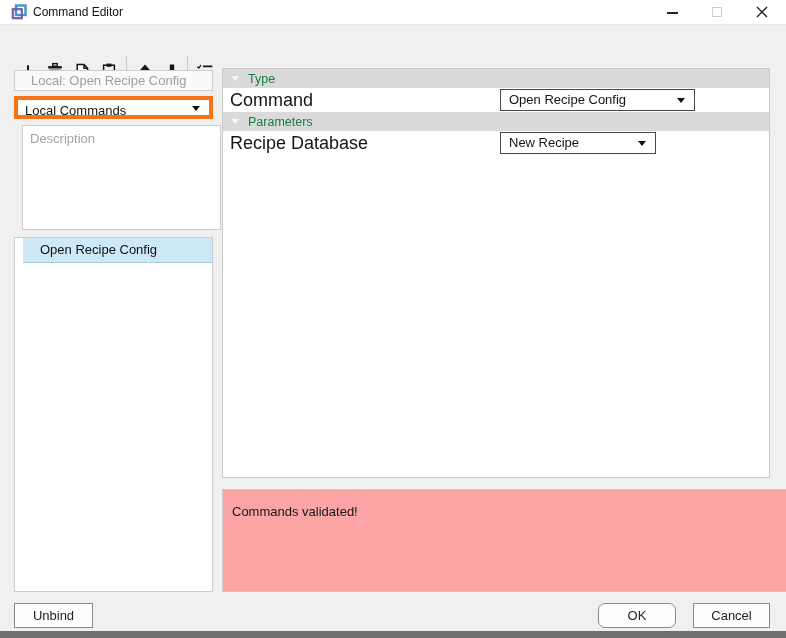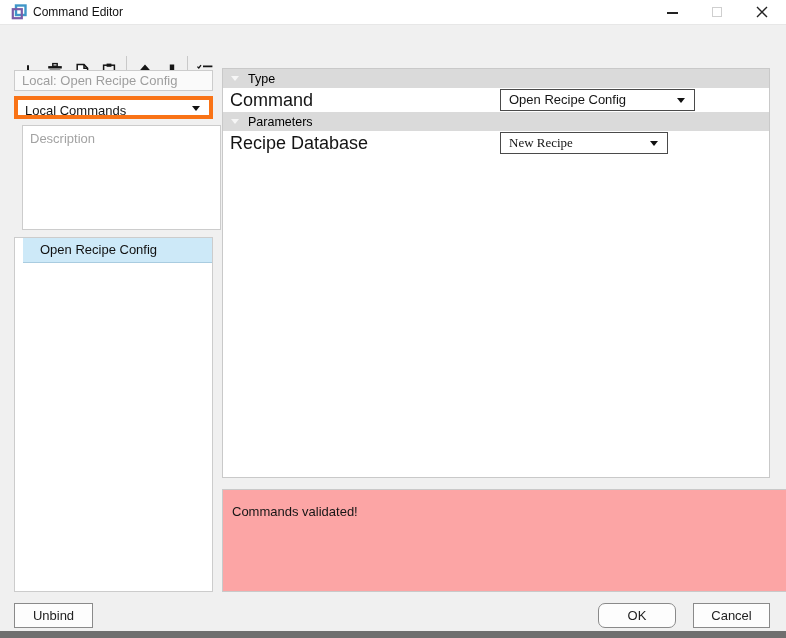--- a/index.html
+++ b/index.html
@@ -17,45 +17,45 @@
   .win-btn svg { position:absolute; left:9px; top:6px; }
 
   
   .toolbar { position:absolute; left:0; top:25px; width:786px; height:40px; background:#f0f0f0; }
   .tool-btn { position:absolute; top:34px; width:26px; height:26px; background:transparent; border:none; padding:3px; cursor:default; }
   .tool-sep { position:absolute; top:31px; width:1px; height:30px; background:#c9c9c9; }
 
   
   .lp { position:absolute; left:14px; width:199px;padding-left:8px; }
   .bound-field { top:70px; height:21px; background:#fafafa; border:1px solid #cccccc; color:#9e9e9e;
-                 font-size:13px; line-height:19px; padding-left:7px; overflow:hidden; white-space:nowrap; }
+                 font-size:13px; line-height:19px; padding-left:16px; overflow:hidden; white-space:nowrap; }
   .scope-dd { top:96px; height:23px; background:#ffffff; border:4px solid #f97316; color:#141414;
               font-size:13px; line-height:21px; padding-left:7px; cursor:default; }
   .caret { position:absolute; right:9px; top:50%; margin-top:-2px; width:0; height:0;
            border-left:4px solid transparent; border-right:4px solid transparent; border-top:5px solid #111; }
   .desc-area { top:125px; height:105px; }
   .desc-area textarea { width:199px; height:105px; border:1px solid #cccccc; background:#fff; resize:none;
                         font-family:"Liberation Sans", sans-serif; font-size:13px; padding:5px 7px; color:#222; outline:none; }
   .desc-area textarea::placeholder { color:#a3a3a3; opacity:1; }
   .cmd-list { top:237px; height:355px; background:#ffffff; border:1px solid #cccccc; overflow:hidden; }
   .list-item { height:25px; line-height:24px; font-size:13px; color:#111; padding-left:17px; cursor:default; }
   .list-item.selected { background:#cde9f8; border-bottom:1px solid #a9cce0; }
 
   
   .props { position:absolute; left:222px; top:68px; width:548px; height:410px; background:#ffffff; border:1px solid #c9c9c9; }
   .sec-header { position:relative; height:19px; background:#dadada; display:flex; align-items:center; padding-left:8px; cursor:default; }
   .sec-header .tri { width:0; height:0; border-left:4.5px solid transparent; border-right:4.5px solid transparent;
                      border-top:5px solid #f6f6f6; }
-  .sec-header .sec-title { margin-left:9px; font-size:12.5px; color:#000000; }
+  .sec-header .sec-title { margin-left:9px; font-size:12.5px; color:#15803d; }
   .prop-row { position:relative; height:24px; background:#fff; }
   .prop-label { position:absolute; left:7px; top:0; height:24px; line-height:24px; font-size:18px; color:#141414; }
   .prop-dd { position:absolute; left:277px; top:1px; height:22px; background:#fff; border:1px solid #4a4a4a;
              font-size:13px; line-height:20px; padding-left:8px; color:#141414; cursor:default; }
   .dd-command { width:195px; }
-  .dd-recipe { width:168px;font-family:Liberation Serif, serif; }
+  .dd-recipe { width:156px; }
 
   
   .validation { position:absolute; left:222px; top:489px; width:588px; height:103px; background:#fca5a5;
                 border:1px solid #c9c9c9; padding:14px 9px; font-size:13px; color:#161616; }
 
   
   .footer-btn { position:absolute; top:603px; height:25px; background:#fdfdfd; border:1px solid #8a8a8a;
                 font-family:"Liberation Sans", sans-serif; font-size:13px; color:#222; text-align:center; cursor:default; }
   .btn-unbind { left:14px; width:79px; }
   .btn-ok { left:598px; width:78px;border-radius:7px; }

